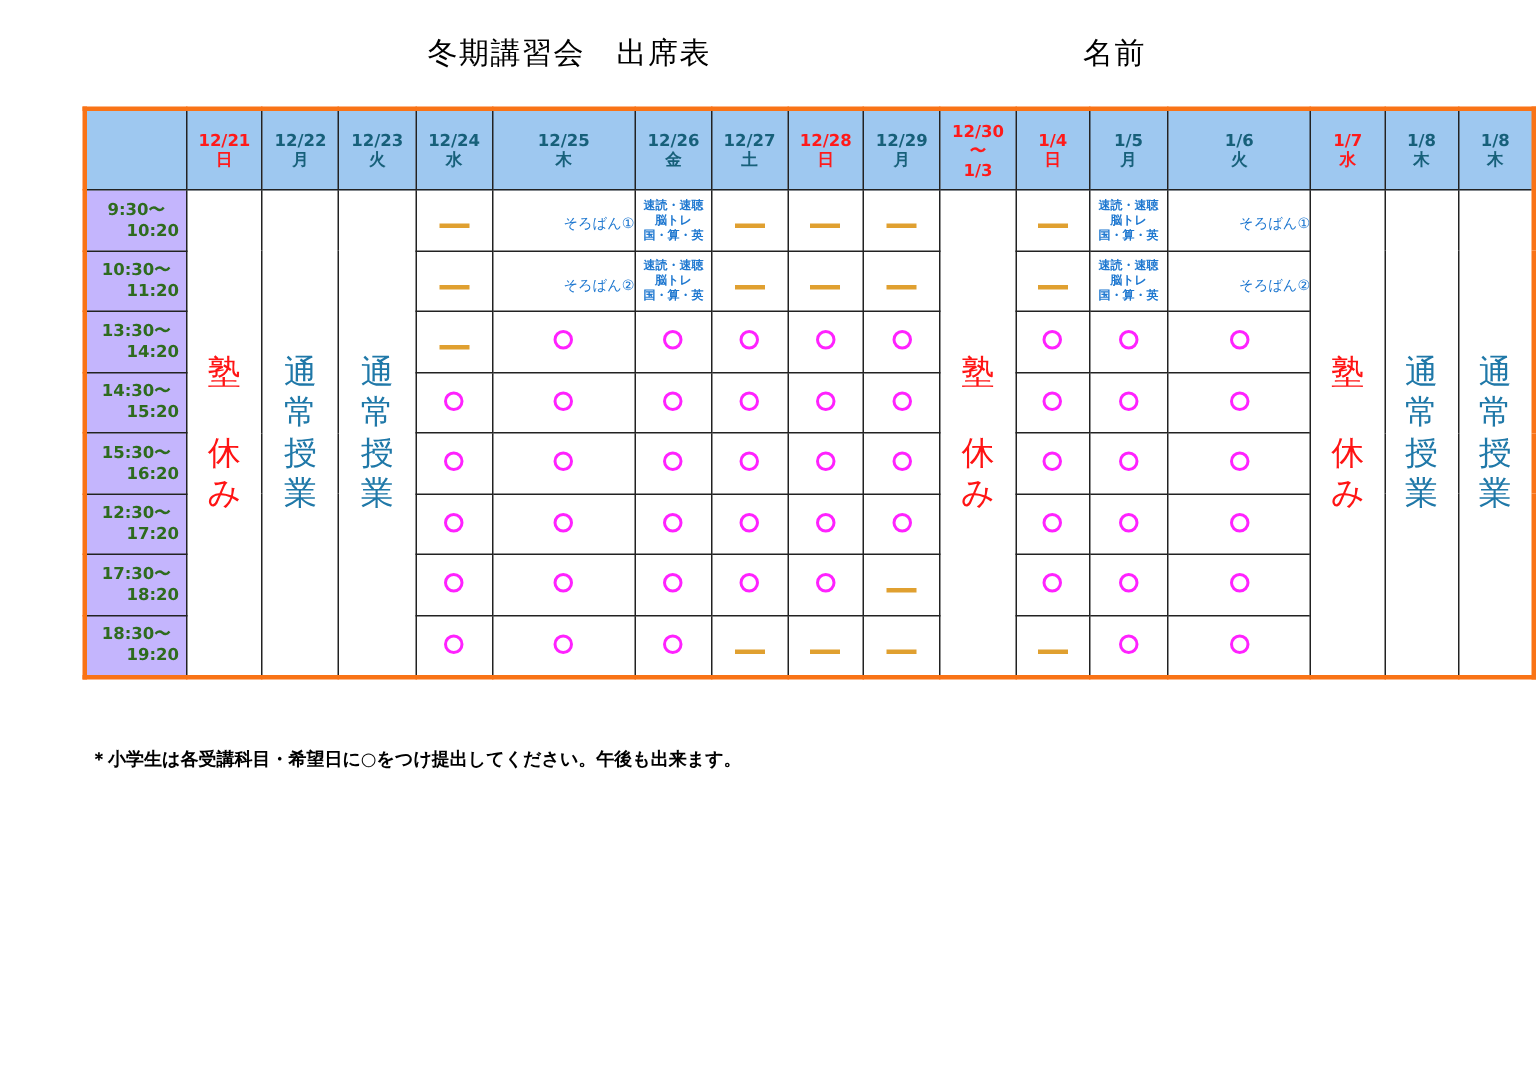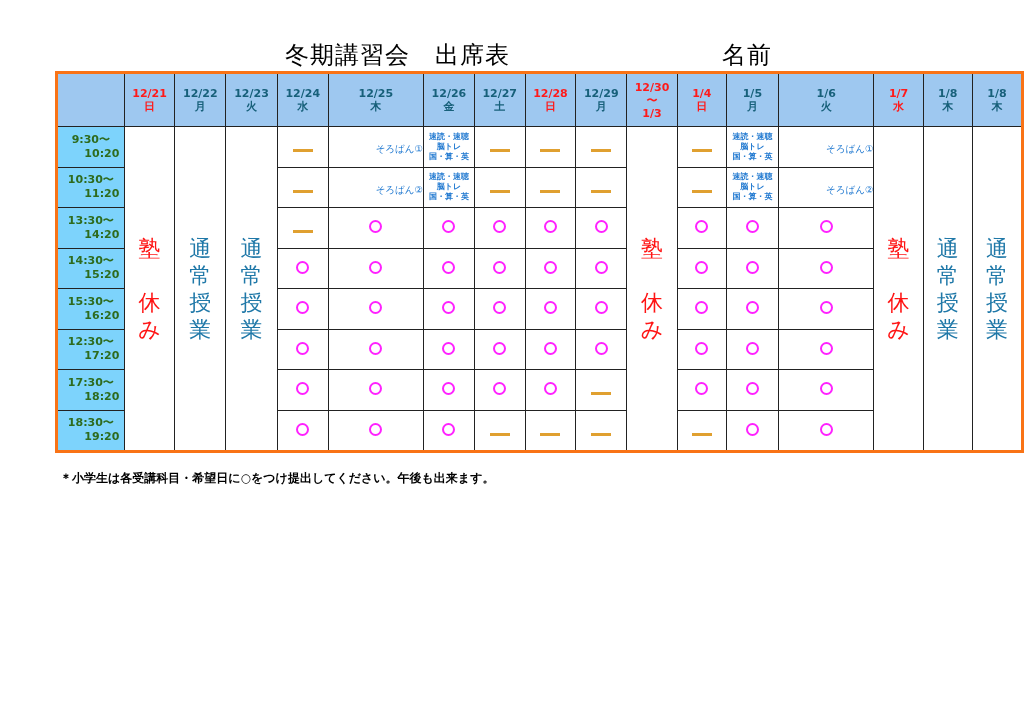--- a/index.html
+++ b/index.html
@@ -1,41 +1,41 @@
 <!DOCTYPE html>
 <html><head>
 <meta charset="utf-8">
 <style>
   html, body { margin:0; padding:0; background:#ffffff; }
   body { width:1024px; height:724px; position:relative; overflow:hidden;
          font-family:"DejaVu Sans","Liberation Sans",sans-serif; color:#000; }
-  .title { position:absolute; top:39px; font-size:24px; letter-spacing:1px; }
+  .title { position:absolute; top:22px; font-size:20px; letter-spacing:1px; }
   #doc-title { left:285px; }
   #name-label { left:722px; }
   table.sheet { position:absolute; left:55px; top:71px; border-collapse:collapse; table-layout:fixed; }
   table.sheet td, table.sheet th { border:1.5px solid #222; padding:0; text-align:center; vertical-align:middle; }
   table.sheet { border:3px solid #f97316; }
   th.hd { background:#9ec8f0; height:52px; font-size:11px; font-weight:bold; line-height:13px; color:#17607a; }
   th.hd.red { color:#ff1a1a; }
   th.hd .d { display:block; }
-  td.time { background:#7dd3fc; height:39.5px; font-size:11px; font-weight:bold; color:#2e6b1e; text-align:left; line-height:14px; padding-left:2px; }
+  td.time { background:#c4b5fd; height:39.5px; font-size:11px; font-weight:bold; color:#2e6b1e; text-align:left; line-height:14px; padding-left:2px; }
   td.time .end { display:block; padding-left:22px; }
   td.vert { background:#fff; font-size:22px; line-height:27px; }
   td.vert.red { color:#ff1414; }
   td.vert.blue { color:#1f78a8; }
   td.vert .ch { display:block; }
   td.vert .gap { display:block; height:27px; }
   td.c { background:#fff; }
   .circle { display:inline-block; width:13px; height:13px; border:2.5px solid #ff22ff; border-radius:50%; box-sizing:border-box; }
   .dash { display:inline-block; width:20px; height:3px; background:#e0a030; }
   .soroban { color:#1f78d0; font-size:9.5px; font-weight:normal; white-space:nowrap;margin-left:47px; }
   .sokudoku { color:#1f78d0; font-size:8px; font-weight:bold; line-height:10px; }
   .sokudoku span { display:block; }
   .notes { position:absolute; left:60px; top:466px; font-size:12px; font-weight:bold; line-height:24px; }
-  .notes div { white-space:nowrap; }
+  .notes div { white-space:nowrap;margin-top:28px; }
 </style>
 </head>
 <body>
 
 <div class="title" id="doc-title">冬期講習会　出席表</div>
 <div class="title" id="name-label">名前</div>
 
 <table class="sheet">
   <colgroup>
     <col style="width:69px">

